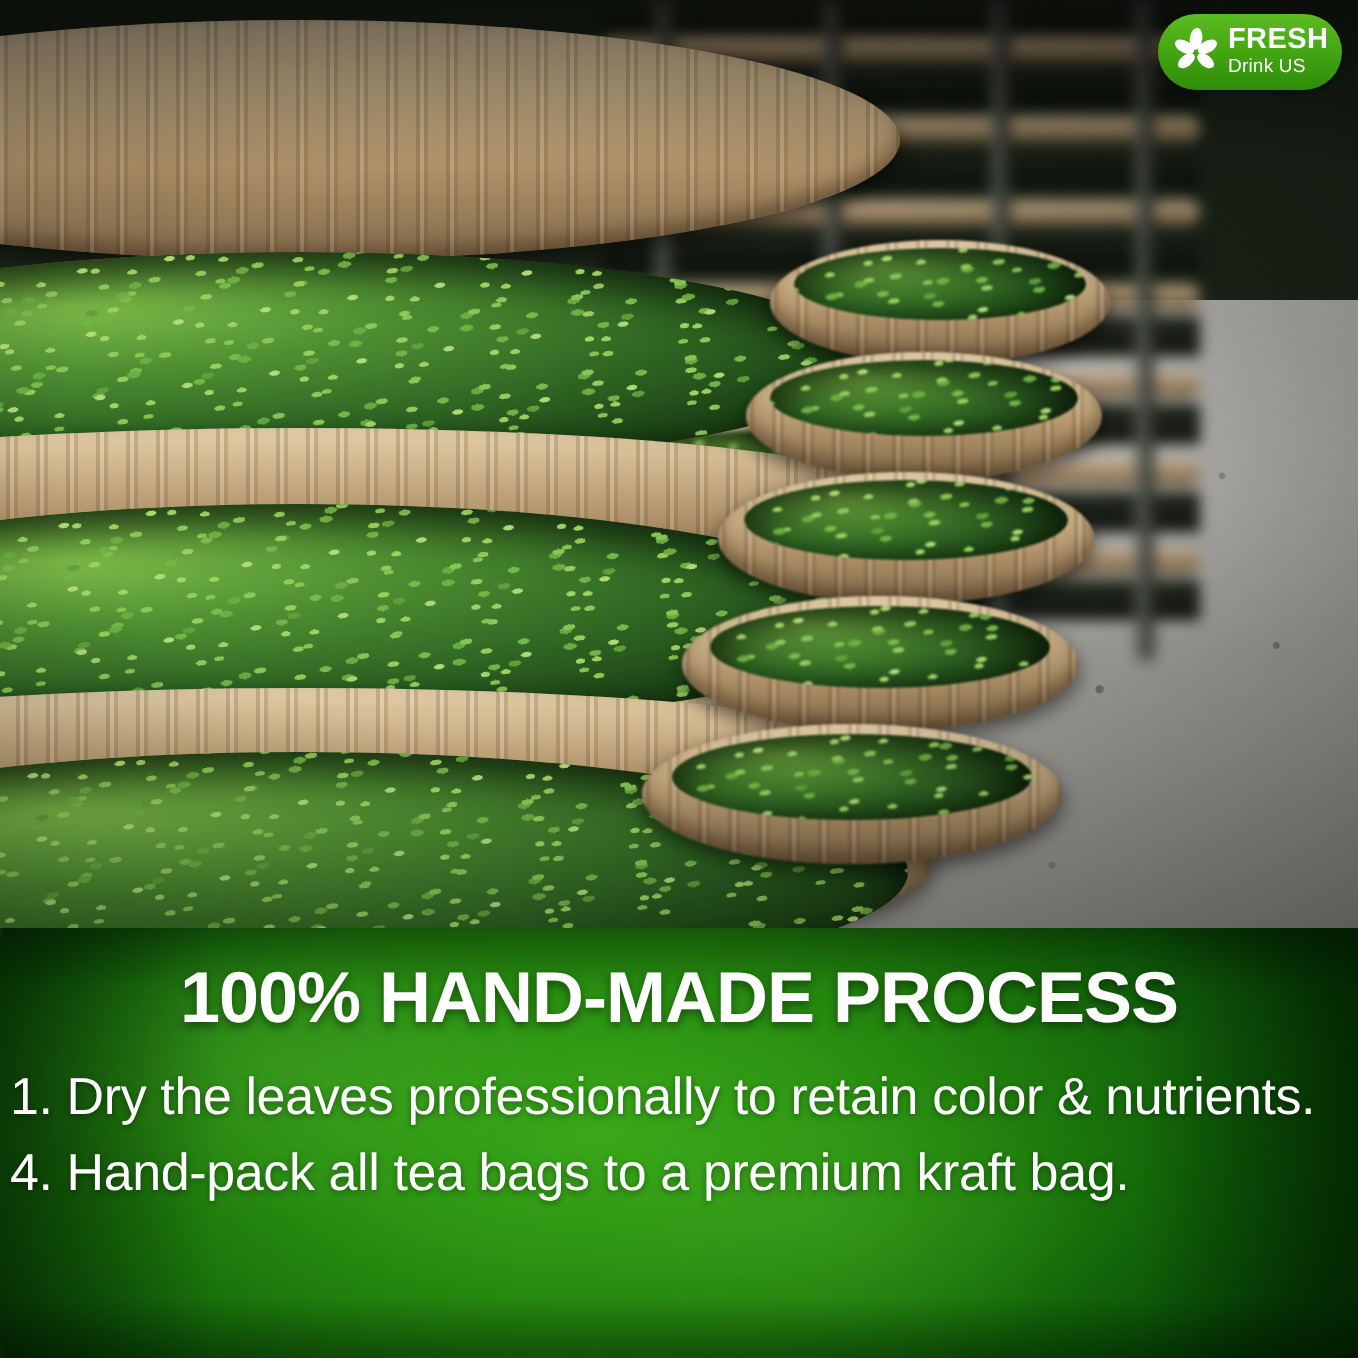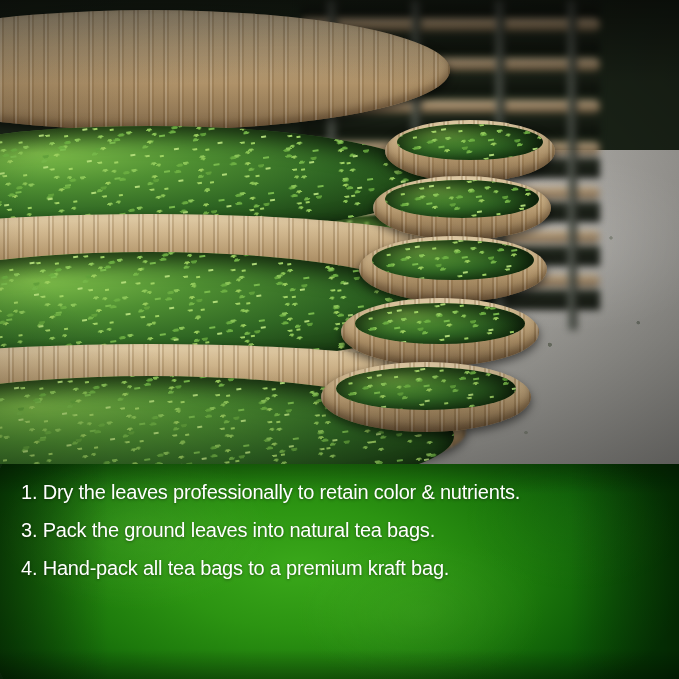--- a/index.html
+++ b/index.html
@@ -182,26 +182,25 @@
     font-size:36px;
     letter-spacing:-0.5px;
     padding-top:14px;
     text-shadow:0 2px 5px rgba(0,0,0,.45);
     white-space:nowrap;
   }
 
   #steps { margin-top:9px; padding-left:5px; }
   #steps .step {
     color:#ffffff;
-    font-size:20px;
+    font-size:26px;
     line-height:38px;
     letter-spacing:-0.2px;
     text-shadow:0 1px 3px rgba(0,0,0,.40);
     white-space:nowrap;
-    margin-left:16px;
   }
 </style>
 </head>
 <body>
 
 <div id="card">
 
   <div id="photo">
 
     <div class="floor"></div>
@@ -311,28 +310,45 @@
       <div class="tray" style="left:-64px; top:242px; width:210px; height:70px;">
         <div class="rim"></div>
           <div class="weave"></div>
         <div class="leaves" style="left:15px; top:5px; width:180px; height:43px;"></div>
       </div>
     </div>
 
     <div class="vig"></div>
   </div>
 
+  <div id="logo">
+    <span class="mark">
+      <svg viewBox="0 0 32 32" width="28" height="28" aria-hidden="true">
+        <g fill="#ffffff">
+          <ellipse cx="16" cy="8.5" rx="3.6" ry="6.4" transform="rotate(8 16 8.5)"></ellipse>
+          <ellipse cx="22.5" cy="13" rx="3.4" ry="6.0" transform="rotate(62 22.5 13)"></ellipse>
+          <ellipse cx="21.5" cy="21" rx="3.2" ry="5.6" transform="rotate(128 21.5 21)"></ellipse>
+          <ellipse cx="9.5" cy="13" rx="3.4" ry="6.0" transform="rotate(-62 9.5 13)"></ellipse>
+          <ellipse cx="10.5" cy="21" rx="3.2" ry="5.6" transform="rotate(-128 10.5 21)"></ellipse>
+        </g>
+      </svg>
+    </span>
+    <span class="ltext">
+      <span class="l1">FRESH</span>
+      <span class="l2">Drink US</span>
+    </span>
+  </div>
 
   <div id="banner">
     <div class="tex"></div>
     <div class="edge"></div>
 
     <div class="inner">
+      <div id="headline">100% HAND-MADE PROCESS</div>
 
       <div id="steps">
         <div class="step">1. Dry the leaves professionally to retain color &amp; nutrients.</div>
-        <div class="step">3. Pack the ground leaves into natural tea bags.</div>
         <div class="step">4. Hand-pack all tea bags to a premium kraft bag.</div>
       </div>
     </div>
   </div>
 
 </div>
 
 </body></html>

